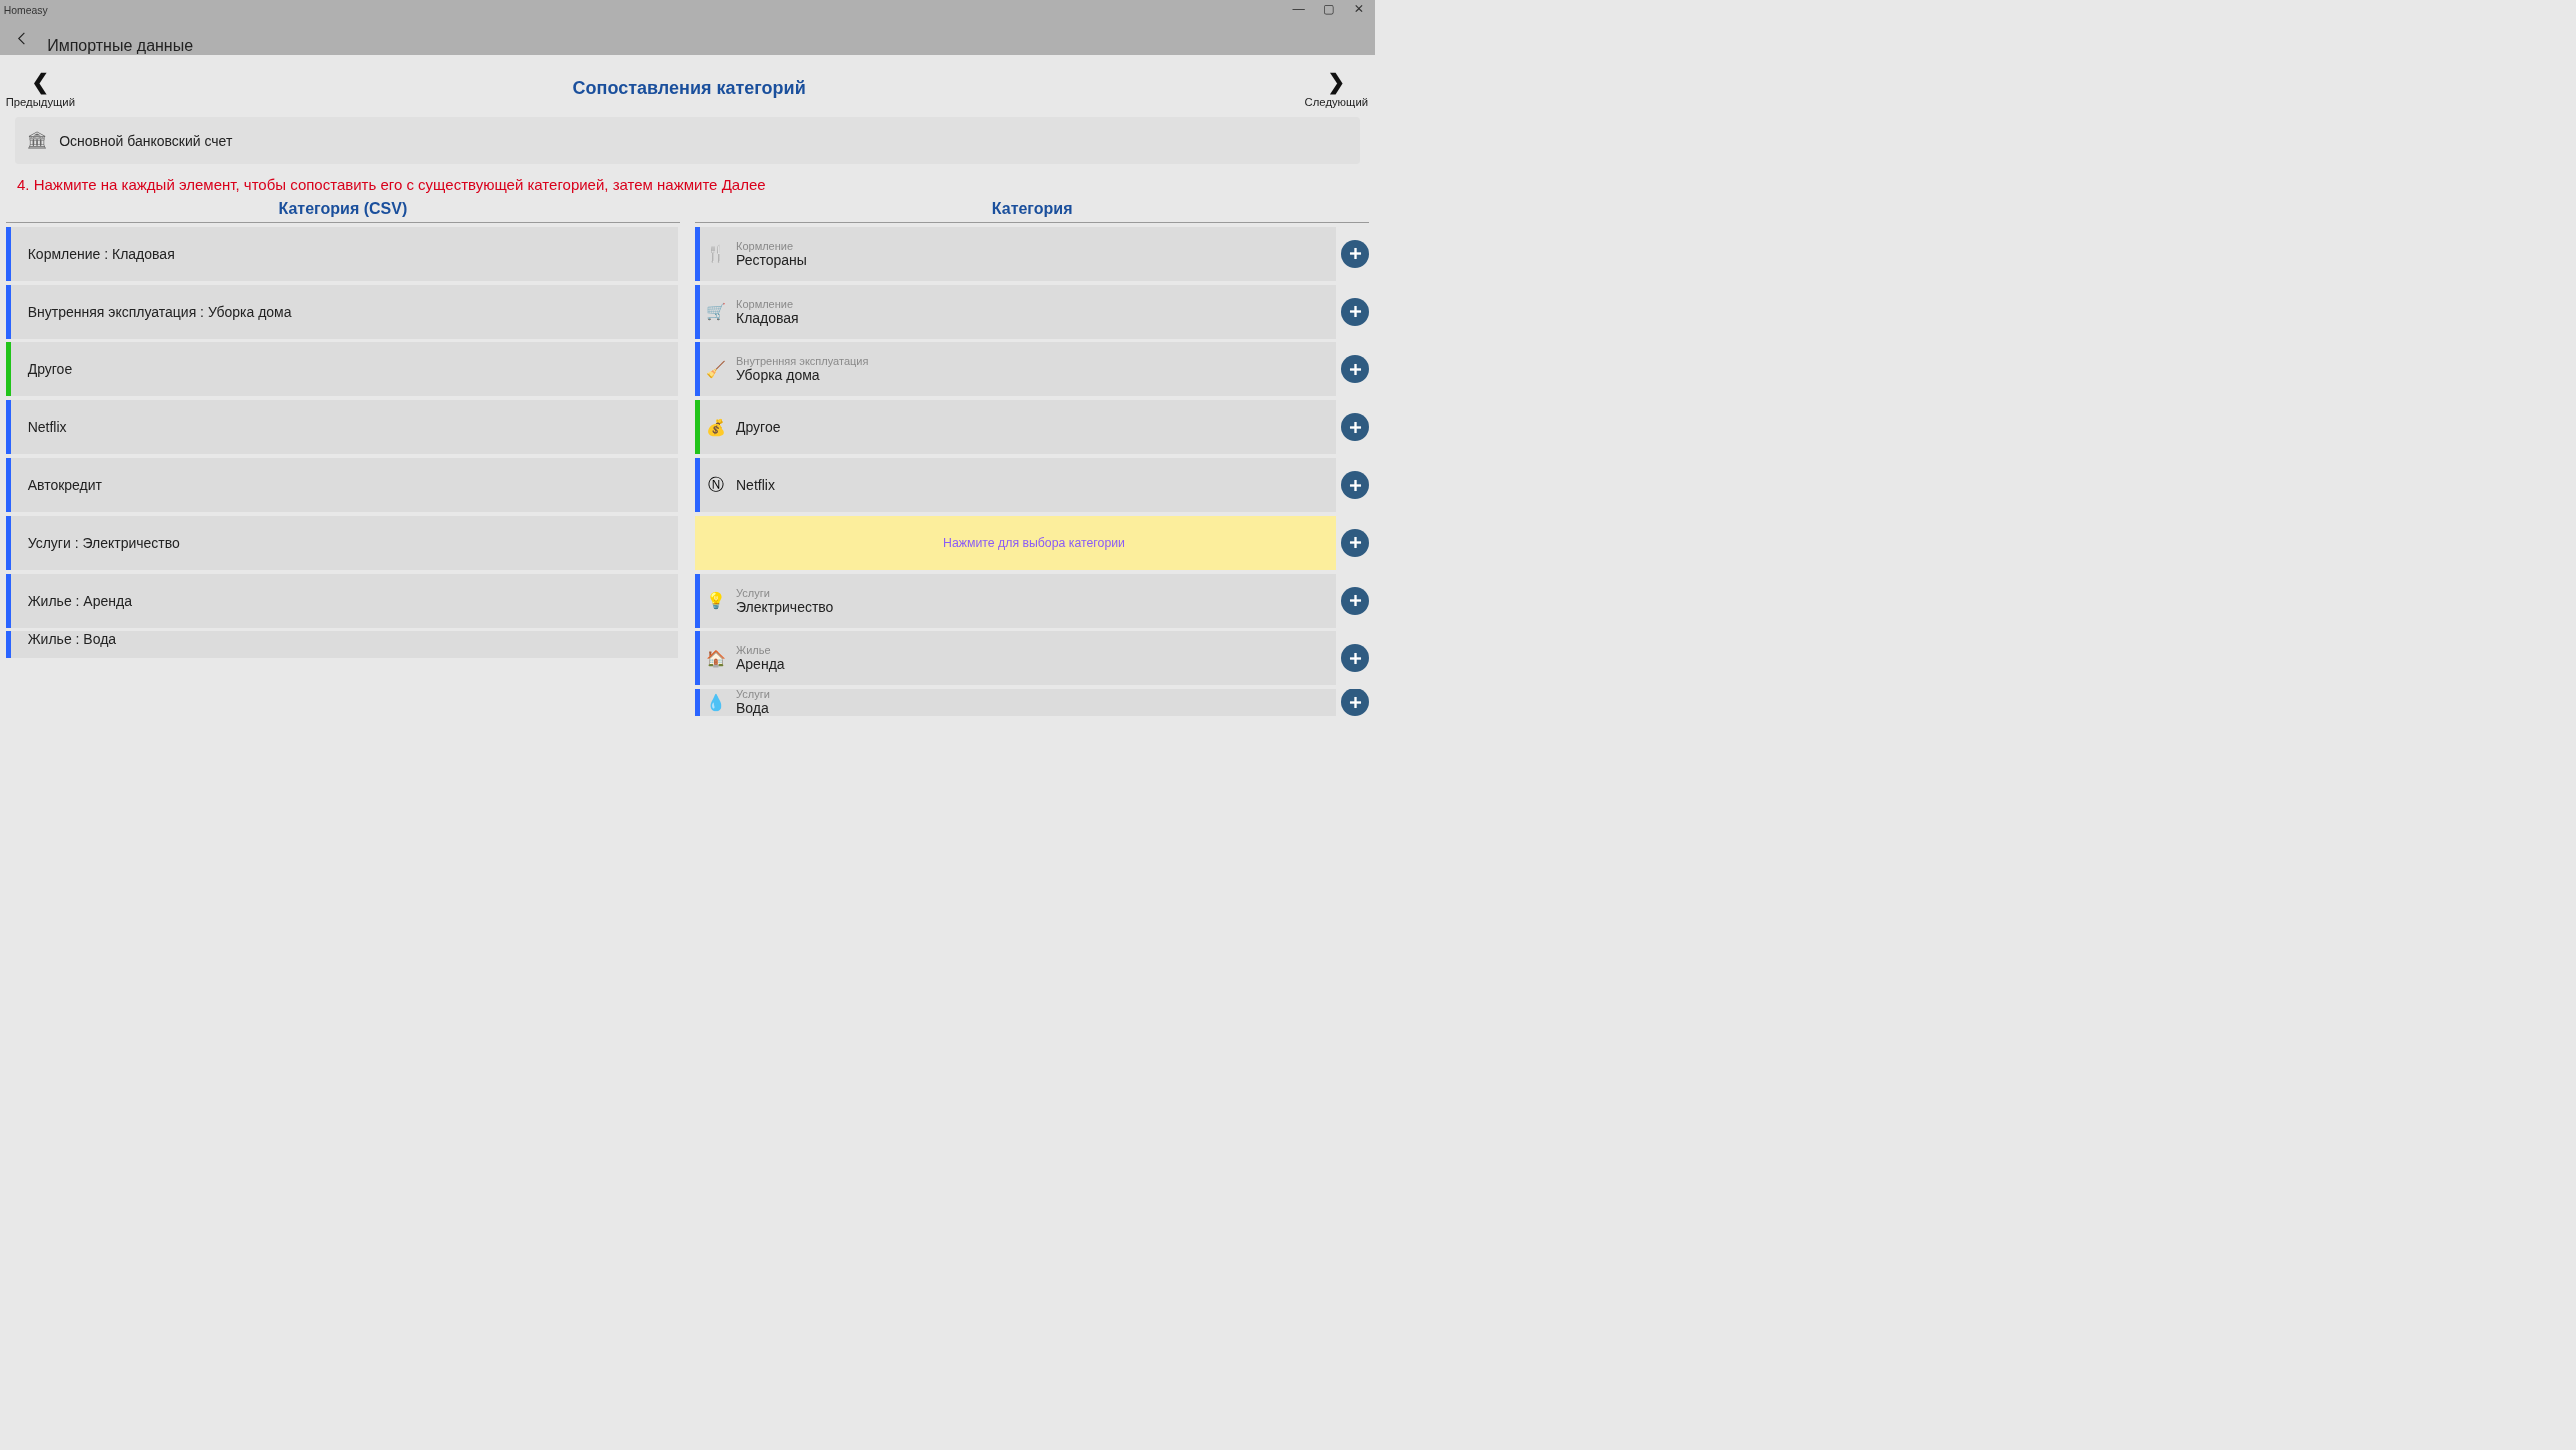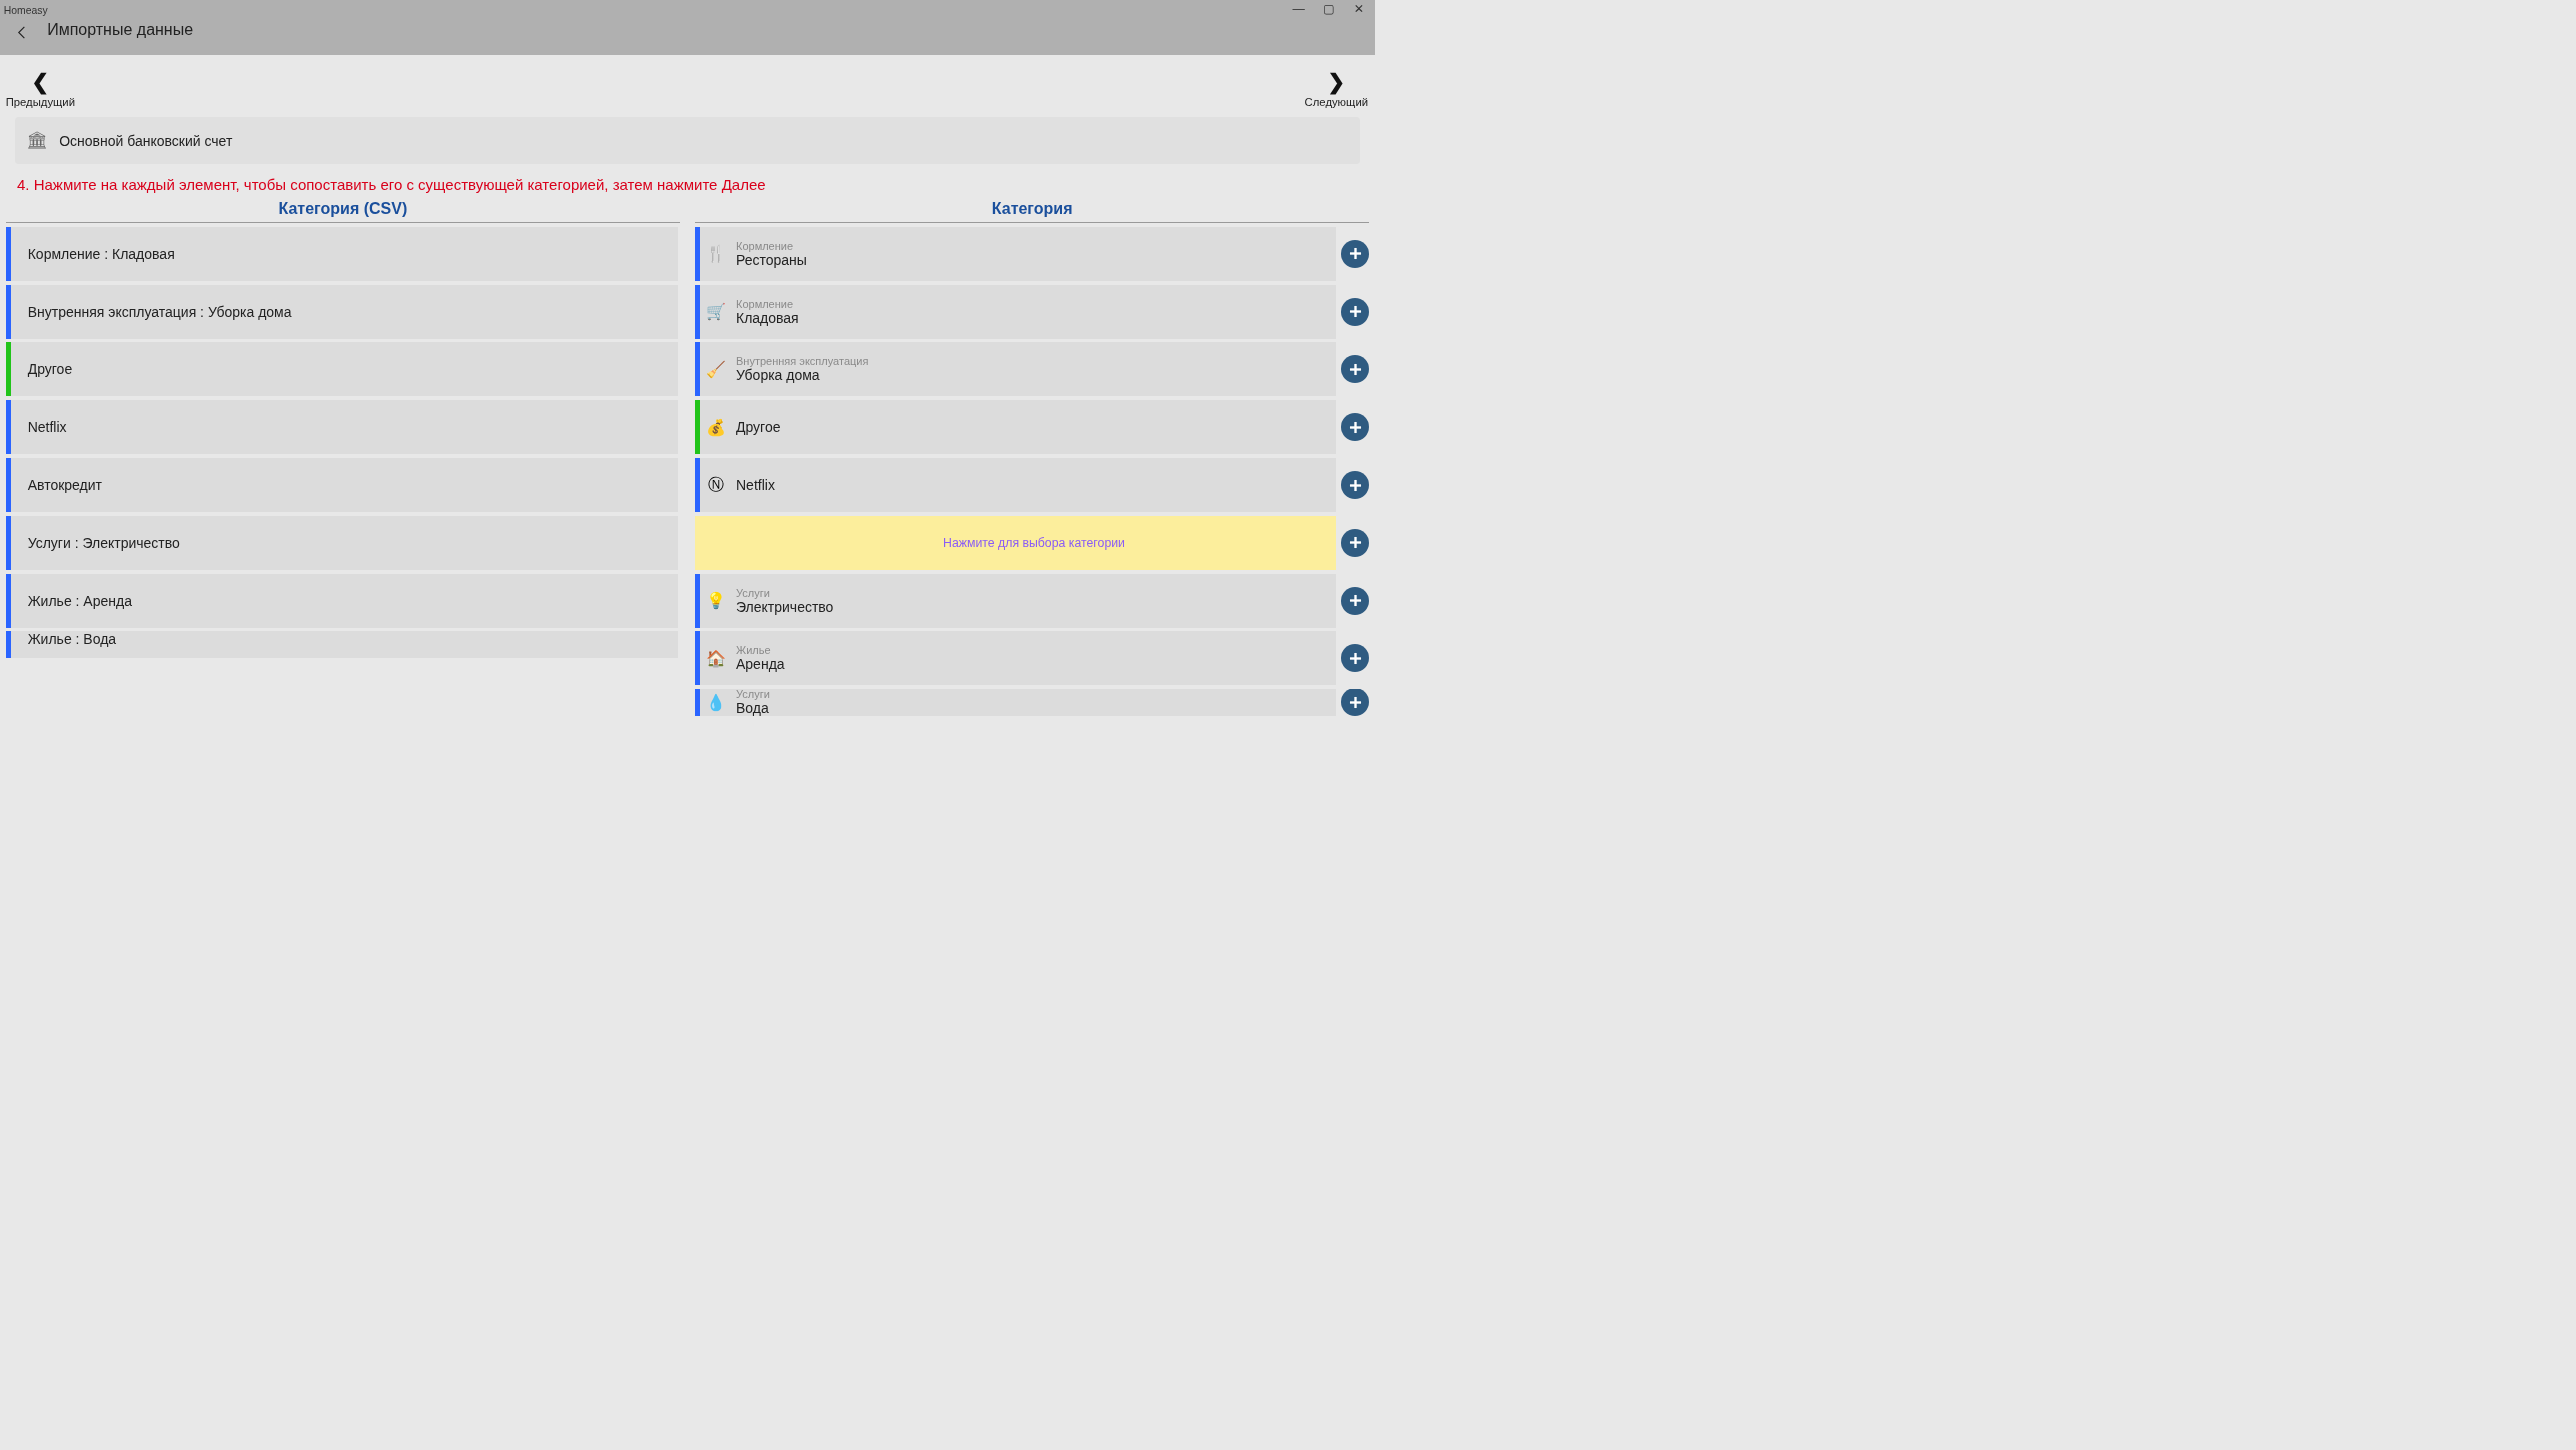--- a/index.html
+++ b/index.html
@@ -36,21 +36,21 @@
     align-items: center;
     justify-content: center;
     font-size: 12.3px;
     color: #333;
     cursor: pointer;
   }
   .app-header {
     height: 34px;
     background: #b0b0b0;
     display: flex;
-    align-items: flex-start;
+    align-items: flex-end;
     padding-left: 7.6px;
   }
   .back-arrow {
     font-size: 17px;
     color: #222;
     padding: 3.8px 7.6px;
     cursor: pointer;
   }
   .header-title {
     font-size: 16px;
@@ -231,20 +231,21 @@
   <div class="header-title">Импортные данные</div>
 </div>
 
 <div class="page">
 
   <div class="nav-row">
     <div class="nav-side">
       <span class="nav-arrow">❮</span>
       <span class="nav-label">Предыдущий</span>
     </div>
+    <div class="page-title">Сопоставления категорий</div>
     <div class="nav-side">
       <span class="nav-arrow">❯</span>
       <span class="nav-label">Следующий</span>
     </div>
   </div>
 
   <div class="account-box">
     <span class="bank-icon">🏛</span>
     <span class="account-name">Основной банковский счет</span>
   </div>

